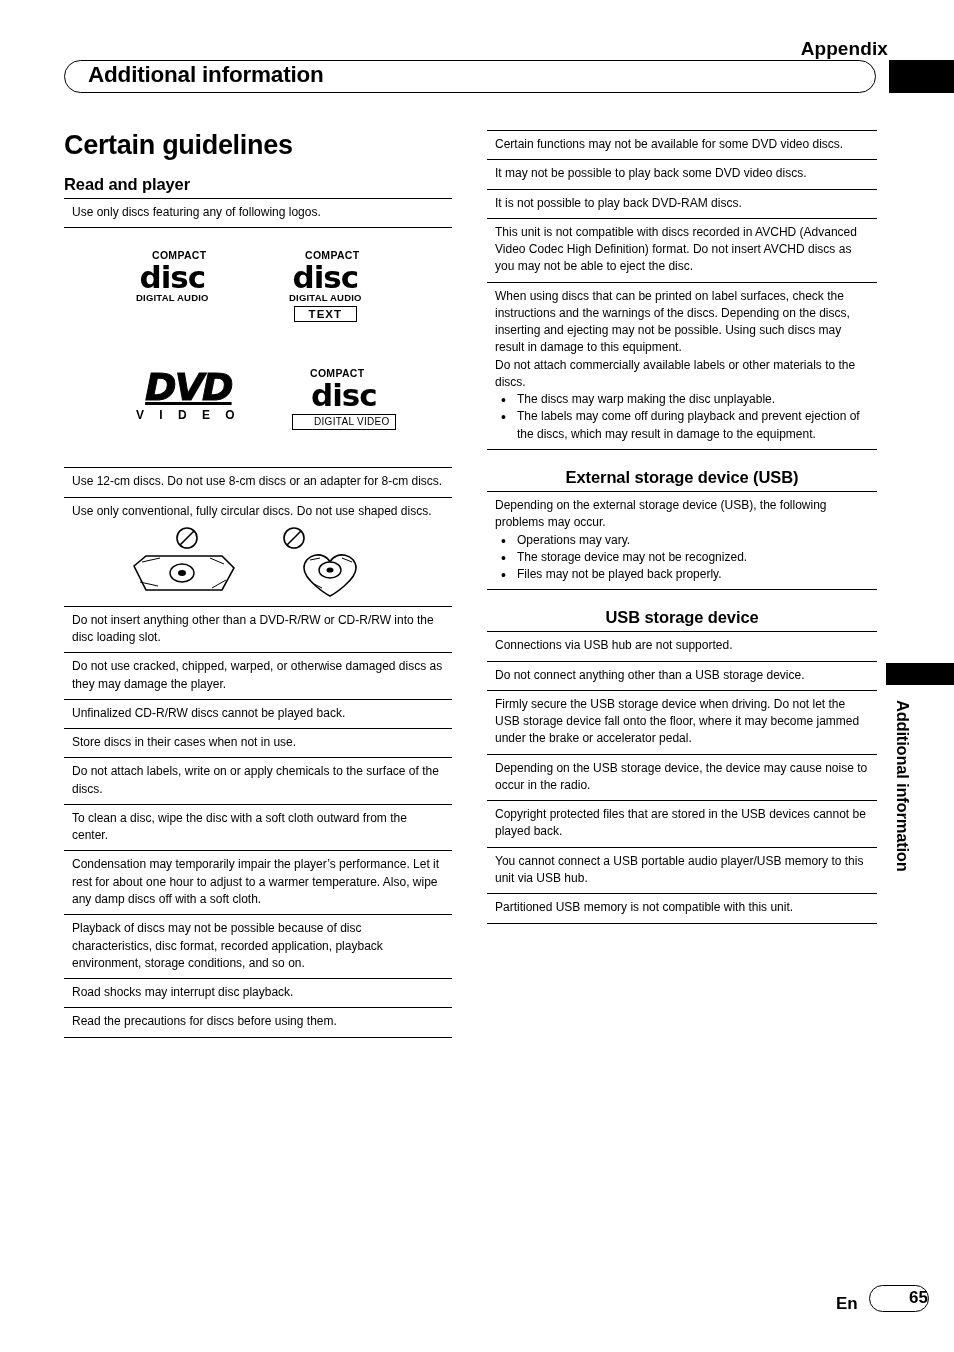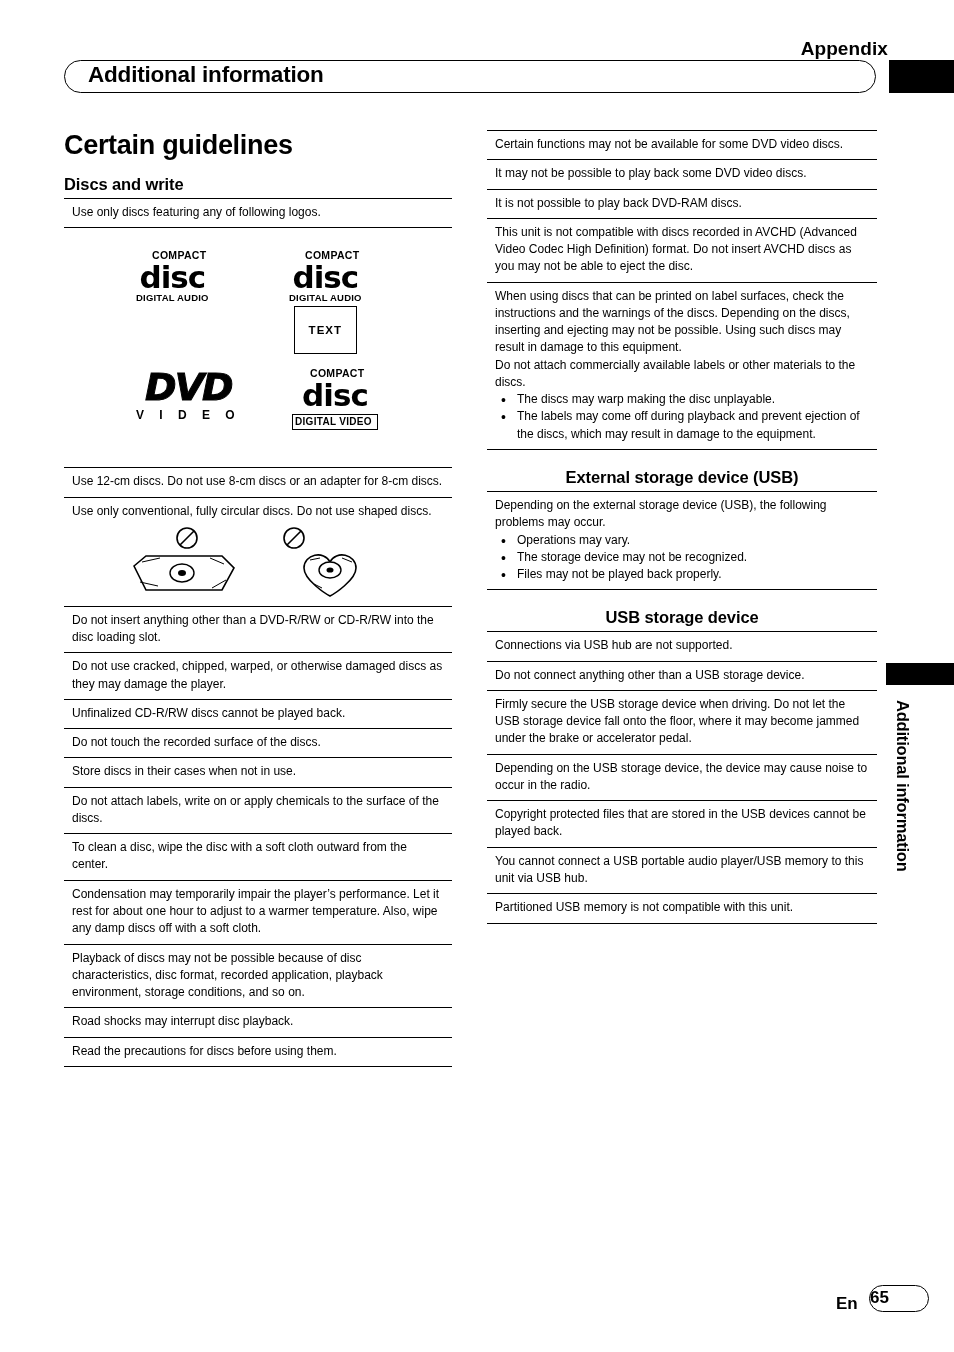--- a/index.html
+++ b/index.html
@@ -149,42 +149,43 @@
   }
   .mini-caps {
     font-size: 9.5px;
     font-weight: bold;
     letter-spacing: 0.2px;
     line-height: 1.1;
   }
   .boxed {
     border: 1.6px solid #000;
     display: inline-block;
-    padding: 17px 14px;
+    padding: 1px 14px;
     font-size: 11.5px;
     font-weight: bold;
     letter-spacing: 1px;
     margin-top: 3px;
   }
   .inv-box {
     display: inline-block;
     border: 1.6px solid #000;
-    padding: 1px 5px 2px 2px;
+    padding: 1px 5px 2px 21px;
     font-size: 10px;
-    font-weight: bold;
+    font-weight: normal;
     letter-spacing: 0.3px;
     margin-top: 2px;
   }
   .dvd-word {
     font-family: "DejaVu Sans", sans-serif;
     font-size: 38px;
     font-weight: bold;
     font-style: italic;
     letter-spacing: -2px;
     line-height: 1;
+    text-decoration: underline;
     -webkit-text-stroke: 1px #000;
   }
   .video-word {
     font-size: 12px;
     font-weight: bold;
     letter-spacing: 6px;
     margin-top: 2px;
   }
 
   
@@ -223,40 +224,40 @@
   }
   .footer-page {
     position: absolute;
     left: 869px;
     top: 1285px;
     width: 60px;
     height: 27px;
     border: 1.6px solid #000;
     border-radius: 14px;
     box-sizing: border-box;
-    text-align: left;
+    text-align: right;
     line-height: 24px;
     font-size: 17px;
     font-weight: bold;
   }
 </style>
 </head>
 <body>
 
 <div class="page">
 
   <div class="appendix-label">Appendix</div>
   <div class="header-bar"></div>
   <div class="header-title">Additional information</div>
   <div class="header-tab"></div>
 
   <div class="col-left">
 
     <h1 class="page-heading">Certain guidelines</h1>
-    <h2 class="sub-heading">Discs and write</h2>
+    <h2 class="sub-heading">Read and player</h2>
 
     <div class="rule-list">
       <div class="item">
         <p>Use only discs featuring any of following logos.</p>
       </div>
     </div>
 
     <div class="logos">
 
       <div class="logo-cell" style="left:72px; top:22px;">
@@ -323,23 +324,20 @@
       <div class="item">
           <p>Do not insert anything other than a DVD-R/RW or CD-R/RW into the disc loading slot.</p>
         </div>
       <div class="item">
           <p>Do not use cracked, chipped, warped, or otherwise damaged discs as they may damage the player.</p>
         </div>
       <div class="item">
           <p>Unfinalized CD-R/RW discs cannot be played back.</p>
         </div>
       <div class="item">
-          <p>Do not touch the recorded surface of the discs.</p>
-        </div>
-      <div class="item">
           <p>Store discs in their cases when not in use.</p>
         </div>
       <div class="item">
           <p>Do not attach labels, write on or apply chemicals to the surface of the discs.</p>
         </div>
       <div class="item">
           <p>To clean a disc, wipe the disc with a soft cloth outward from the center.</p>
         </div>
       <div class="item">
           <p>Condensation may temporarily impair the player’s performance. Let it rest for about one hour to adjust to a warmer temperature. Also, wipe any damp discs off with a soft cloth.</p>

